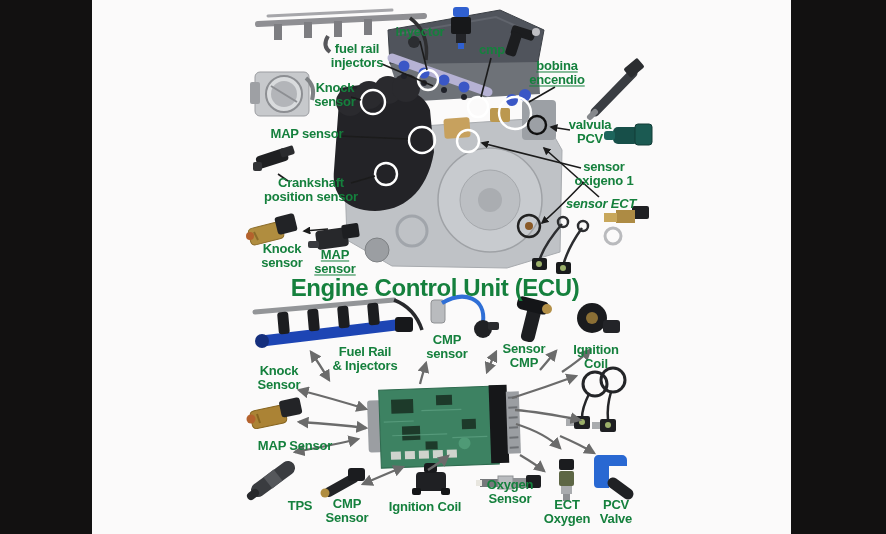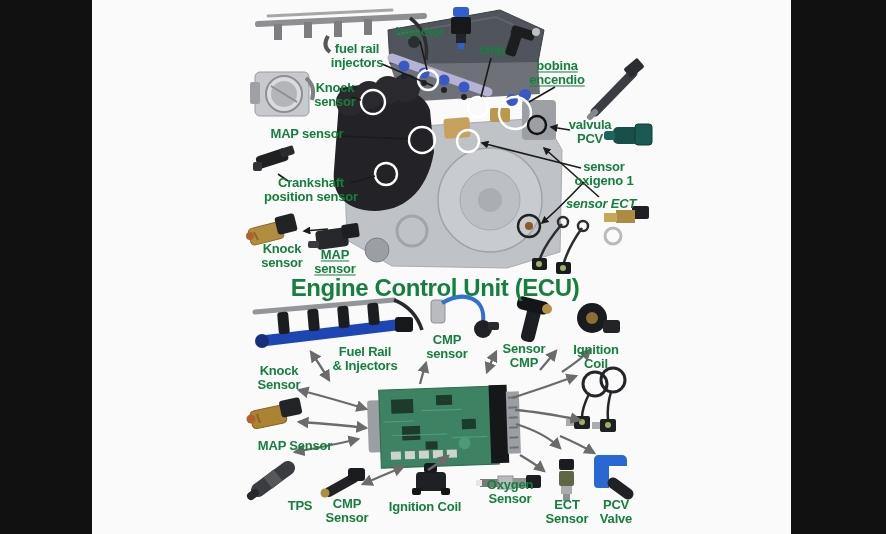--- a/index.html
+++ b/index.html
@@ -325,17 +325,17 @@
     <div class="lbl" style="left:504px;top:357px;">Ignition
 Coil</div>
     <div class="lbl" style="left:203px;top:446px;">MAP Sensor</div>
     <div class="lbl" style="left:189px;top:506px;margin-left:19px;">TPS</div>
     <div class="lbl" style="left:255px;top:511px;">CMP
 Sensor</div>
     <div class="lbl" style="left:333px;top:507px;">Ignition Coil</div>
     <div class="lbl" style="left:418px;top:492px;">Oxygen
 Sensor</div>
     <div class="lbl" style="left:475px;top:512px;">ECT
-Sensor</div>
+Oxygen</div>
     <div class="lbl" style="left:524px;top:512px;">PCV
 Valve</div>
   </div>
 </div>
 
 </body></html>

